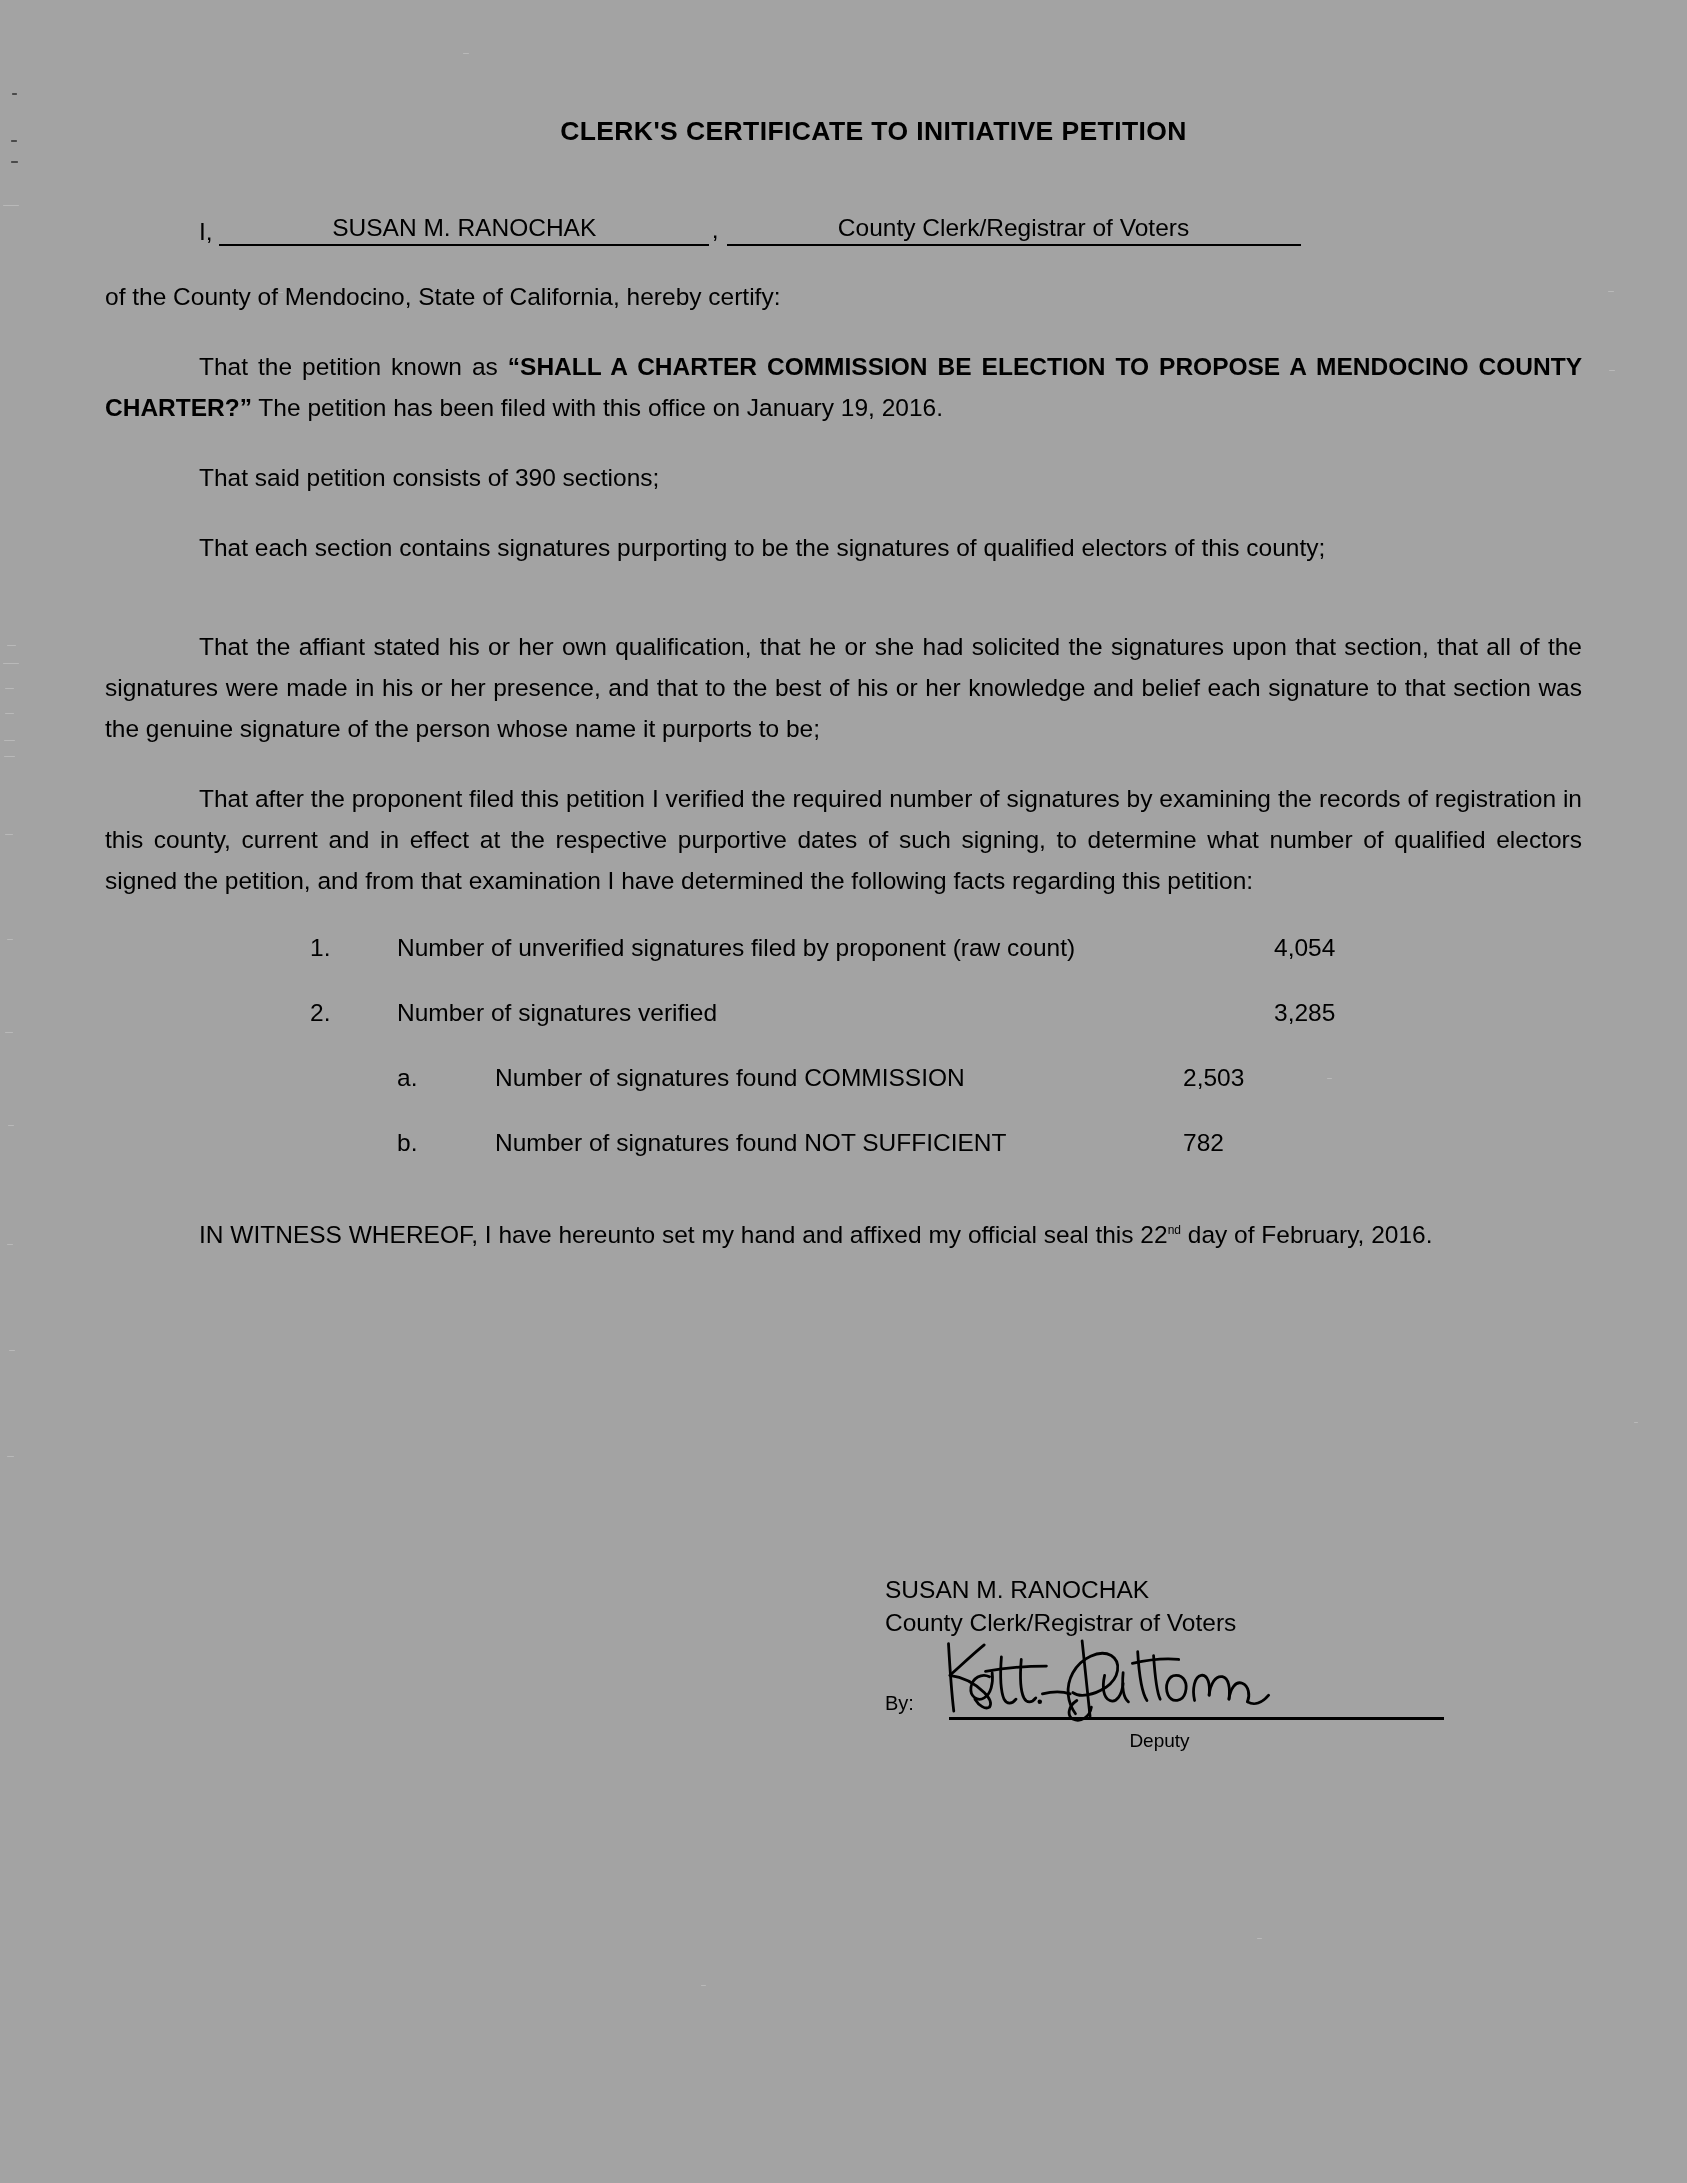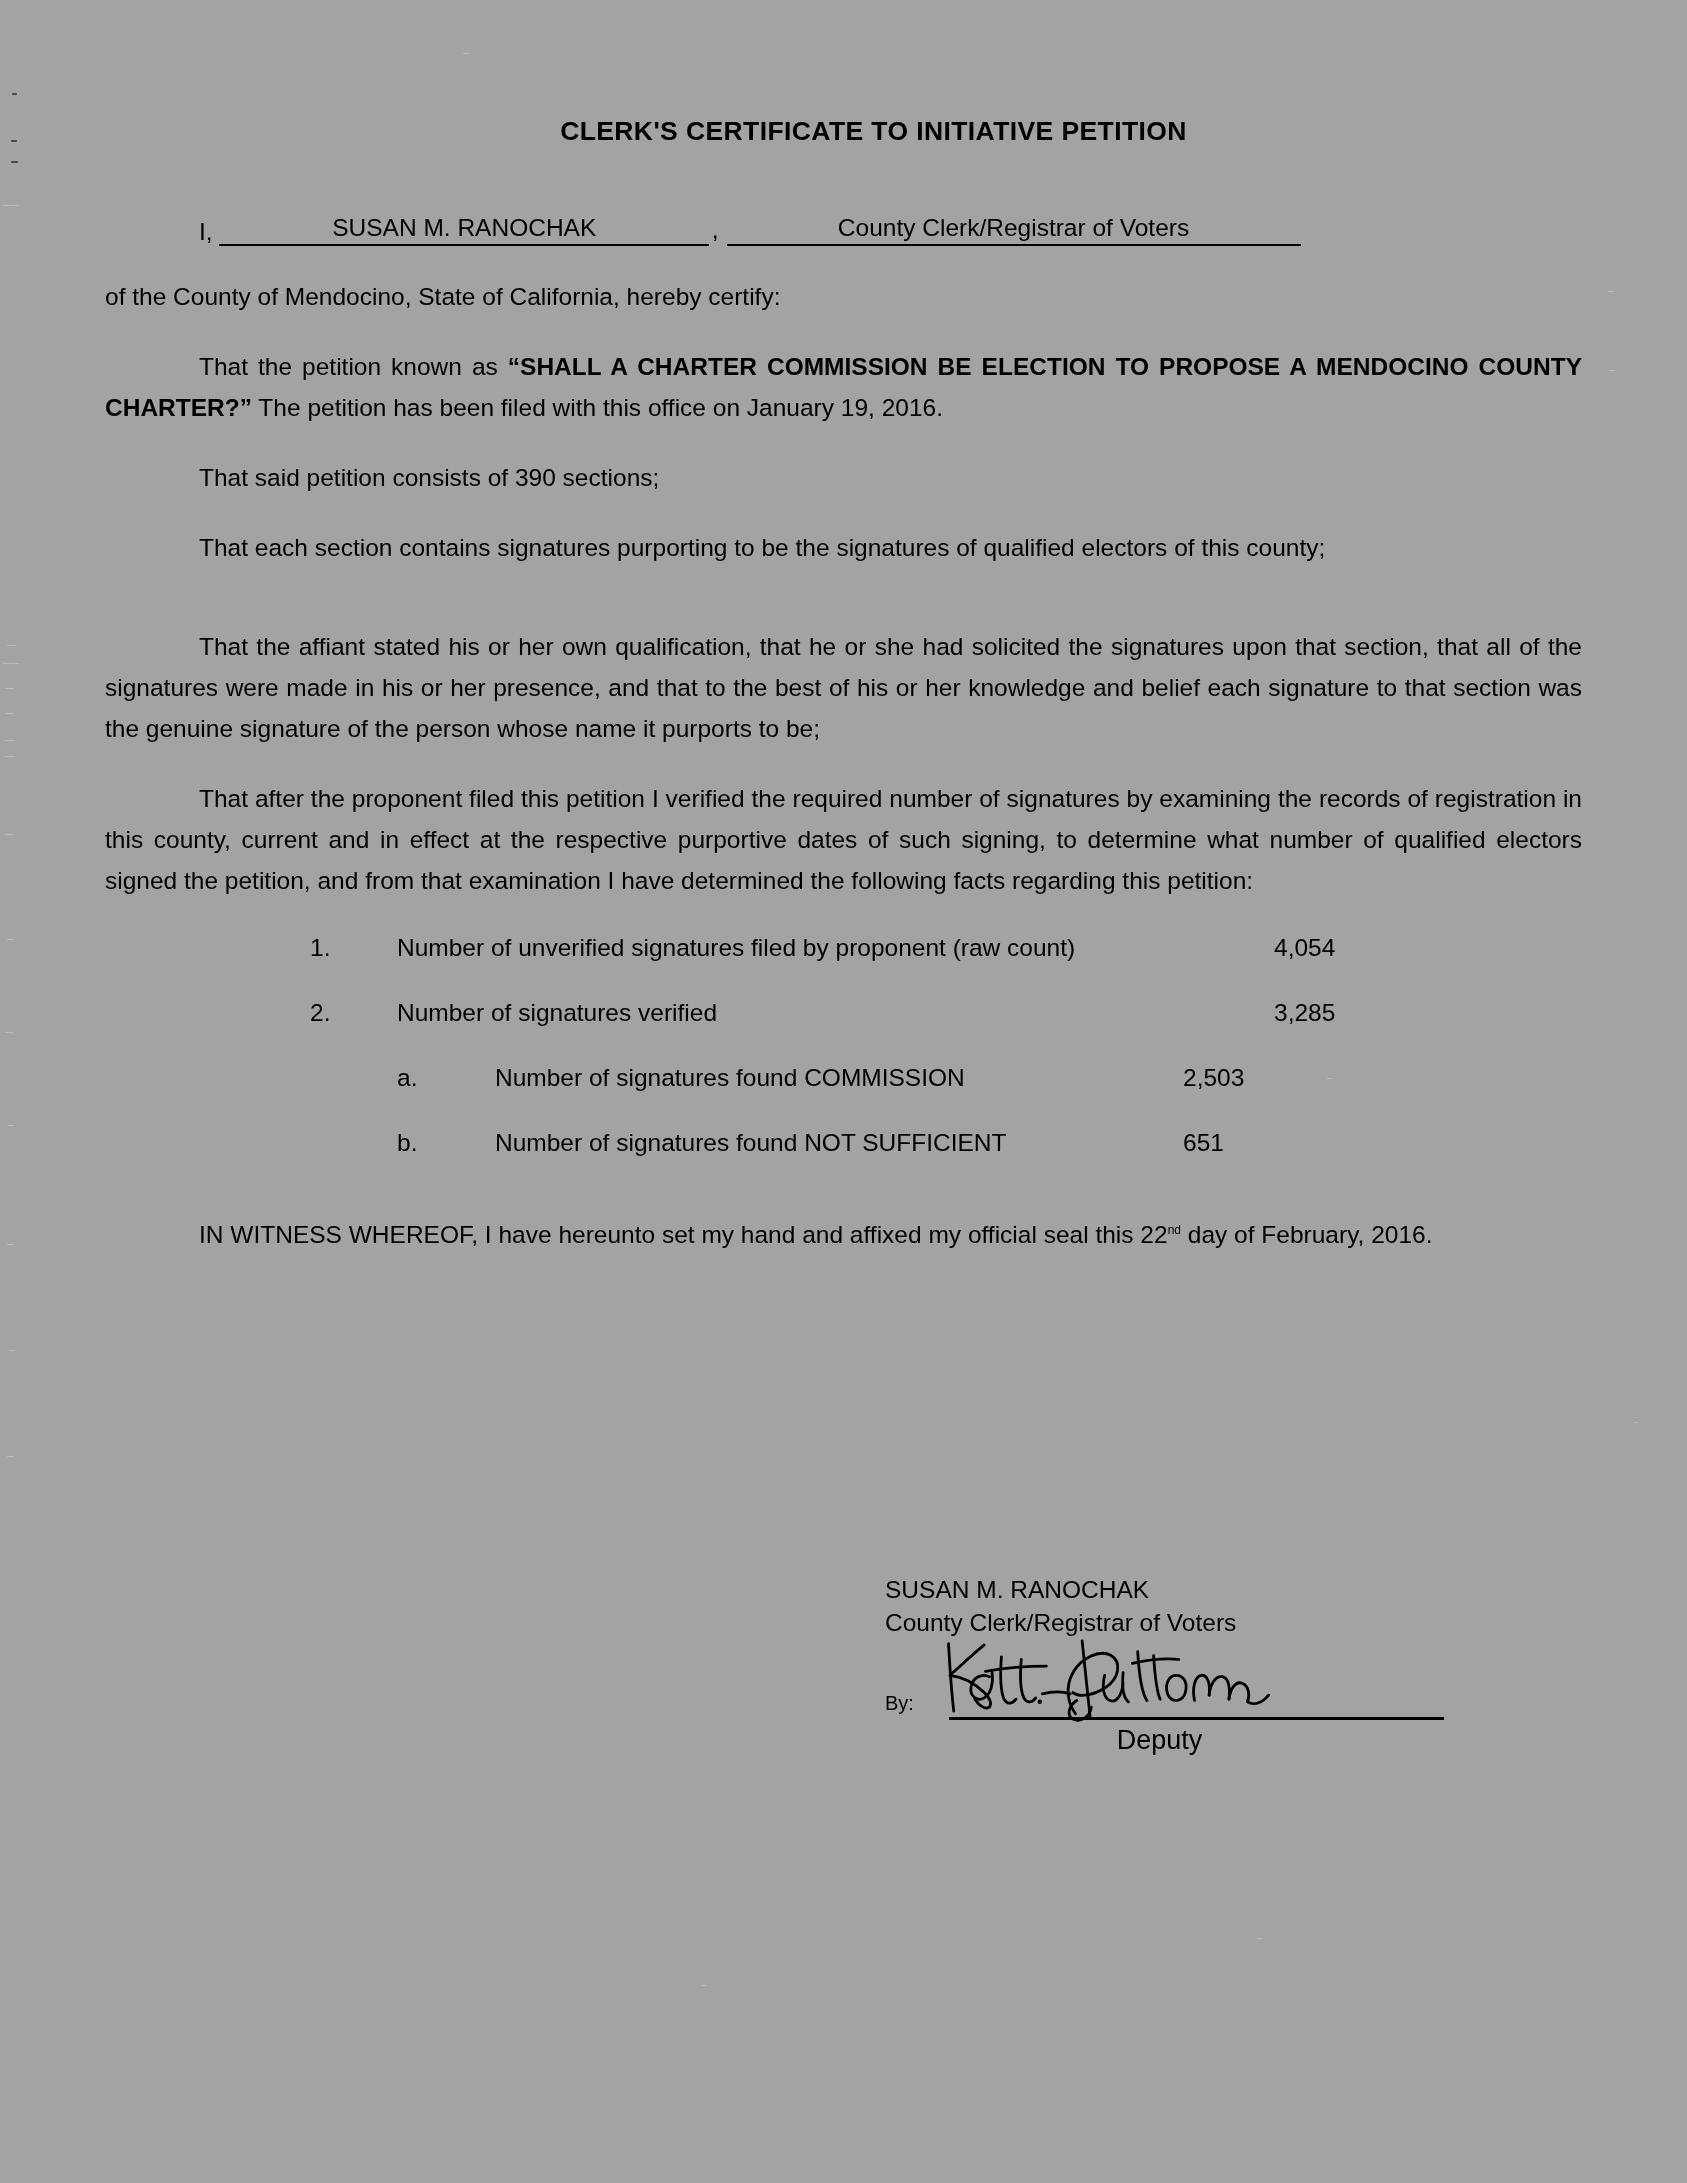--- a/index.html
+++ b/index.html
@@ -144,21 +144,21 @@
     width: 351px;
     height: 86px;
     pointer-events: none;
   }
   .deputy {
     position: absolute;
     left: 0;
     top: 49px;
     width: 549px;
     text-align: center;
-    font-size: 27px;
+    font-size: 19px;
   }
 </style>
 </head>
 <body>
 
 <div class="page">
 
   <div class="speck dark" style="left:12px;  top:93px; width:4.6px;"></div>
   <div class="speck dark" style="left:11.2px;  top:140px; width:6px;"></div>
   <div class="speck dark" style="left:10.6px;  top:161px; width:7.3px;"></div>
@@ -241,21 +241,21 @@
 
       <div class="fact-row">
         <span class="fact-marker m-let">a.</span>
         <span class="fact-label l-let">Number of signatures found COMMISSION</span>
         <span class="fact-value v-l3">2,503</span>
       </div>
 
       <div class="fact-row">
         <span class="fact-marker m-let">b.</span>
         <span class="fact-label l-let">Number of signatures found NOT SUFFICIENT</span>
-        <span class="fact-value v-l4">651</span>
+        <span class="fact-value v-l4">782</span>
       </div>
 
 
     </div>
 
     <p class="p indent witness">
       <span>IN WITNESS WHEREOF, I have hereunto set my hand and affixed my official seal this 22</span><sup class="ord">nd</sup><span> day of February, 2016.</span>
     </p>
 
   </div>

